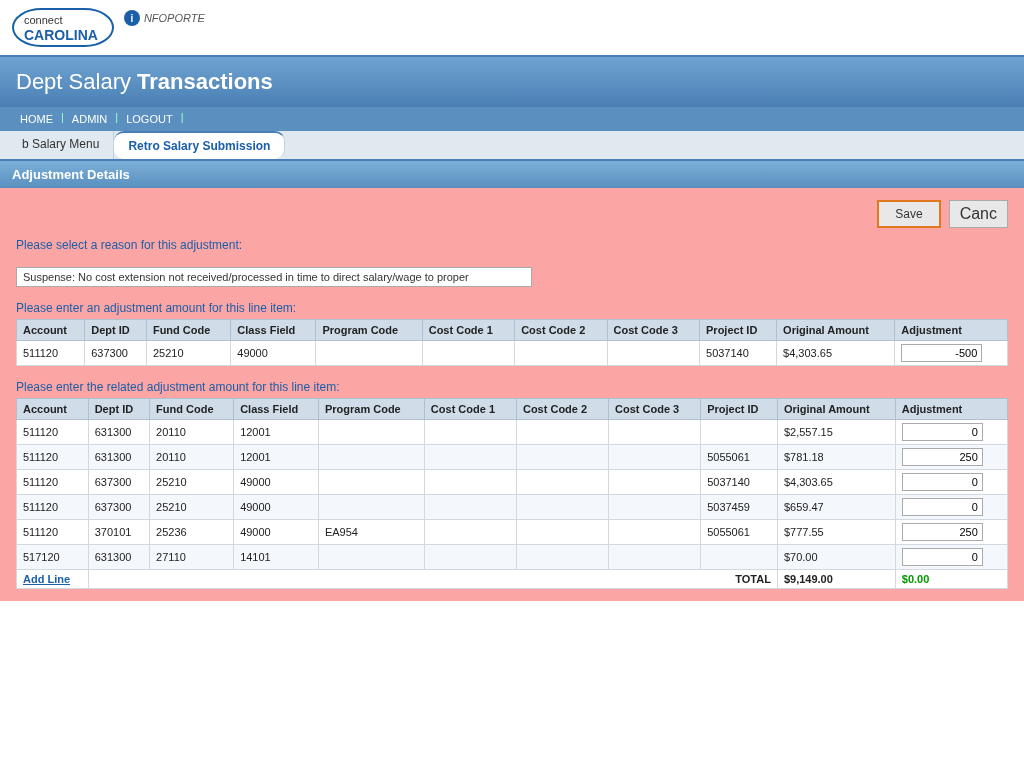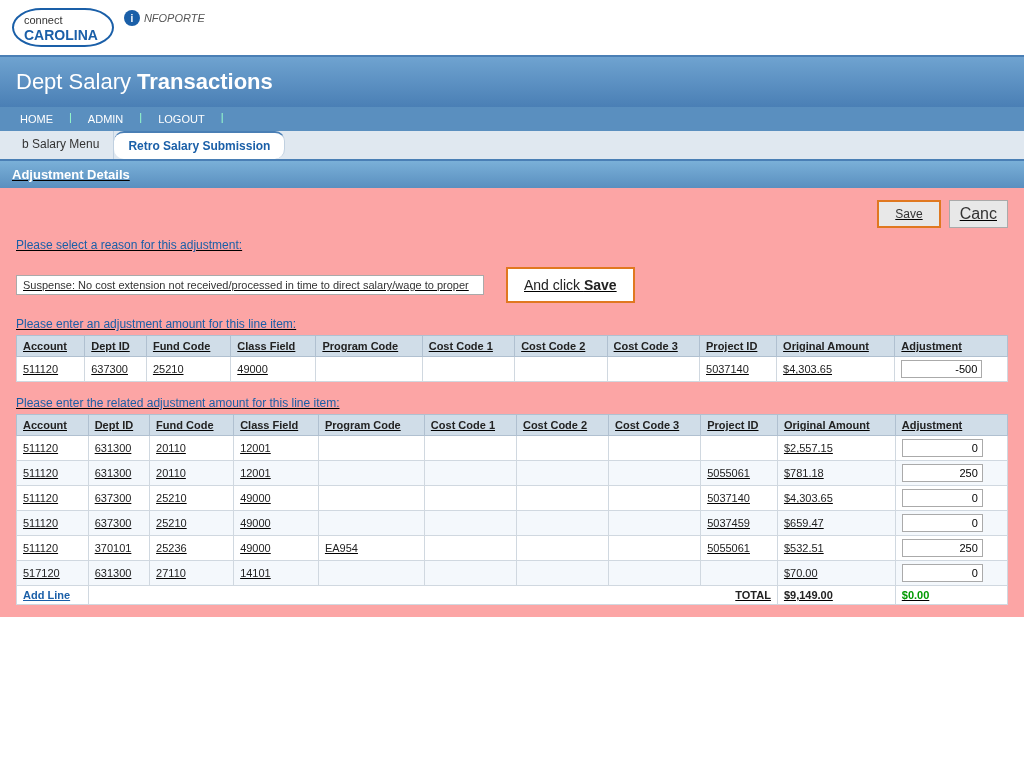--- a/index.html
+++ b/index.html
@@ -60,21 +60,21 @@
       color: #fff;
     }
     .page-title-bar h1 span.bold { font-weight: bold; }
     .page-title-bar h1 span.light { font-weight: 300; }
 
     
     .nav-bar {
       background: #5a8fbf;
       padding: 4px 16px;
       display: flex;
-      gap: 12px;
+      gap: 4px;
     }
     .nav-bar a {
       color: #fff;
       font-size: 11px;
       text-decoration: none;
       padding: 2px 4px;
     }
     .nav-bar .separator { color: #9fc; font-size: 11px; }
 
     
@@ -96,21 +96,20 @@
       font-weight: bold;
       color: #1a5fa8;
       border-top: 2px solid #4a7fb5;
       border-radius: 10px;
     }
 
     
     .main-content {
       padding: 0;
       background: #fff;
-      text-decoration: underline;
     }
 
     
     .section-header {
       background: linear-gradient(to bottom, #7ab0d8, #5a8fbf);
       color: #fff;
       font-weight: bold;
       font-size: 13px;
       padding: 6px 12px;
     }
@@ -145,21 +144,21 @@
       cursor: pointer;
     }
 
     
     .reason-label {
       color: #1a5fa8;
       font-size: 12px;
       margin-bottom: 15px;
     }
     .reason-input {
-      width: 468px;
+      width: 516px;
       border: 1px solid #aaa;
       padding: 3px 6px;
       font-size: 11px;
       color: #333;
       background: #fff;
     }
 
     
     .callout-wrapper {
       display: flex;
@@ -271,23 +270,20 @@
 
     <div class="action-row">
       <button class="btn-save">Save</button>
       <button class="btn-cancel">Canc</button>
     </div>
 
     <div>
       <div class="reason-label">Please select a reason for this adjustment:</div>
       <div class="callout-wrapper">
         <input class="reason-input" type="text" value="Suspense: No cost extension not received/processed in time to direct salary/wage to proper" style="">
-        <div class="callout-box">
-          <span>And click </span><span class="bold-save">Save</span>
-        </div>
       </div>
     </div>
 
     <div class="table-label">Please enter an adjustment amount for this line item:</div>
     <table>
       <thead>
         <tr>
           <th>Account</th>
           <th>Dept ID</th>
           <th>Fund Code</th>
@@ -391,21 +387,21 @@
           <tr>
     <td>511120</td>
     <td>370101</td>
     <td>25236</td>
     <td>49000</td>
     <td>EA954</td>
     <td></td>
     <td></td>
     <td></td>
     <td>5055061</td>
-    <td>$532.51</td>
+    <td>$777.55</td>
     <td><input class="adj-input" type="text" value="250" style=""></td>
   </tr>
           <tr>
     <td>517120</td>
     <td>631300</td>
     <td>27110</td>
     <td>14101</td>
     <td></td>
     <td></td>
     <td></td>

